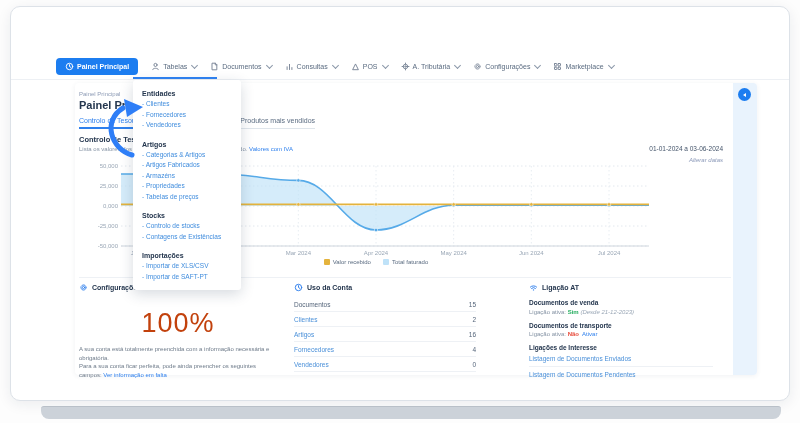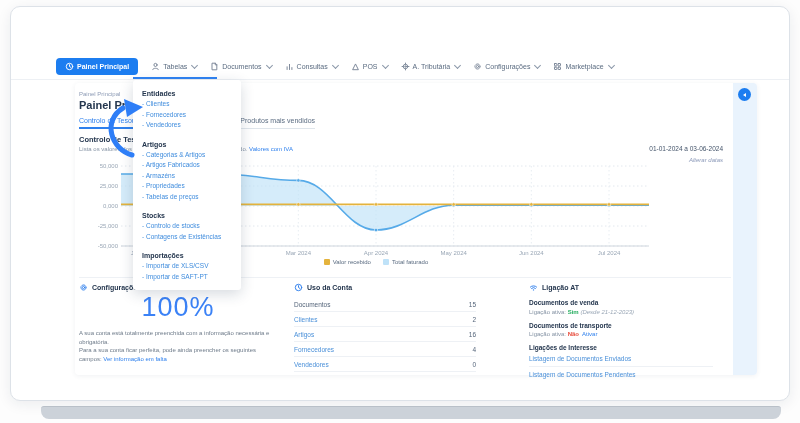--- a/index.html
+++ b/index.html
@@ -40,21 +40,21 @@
   .legend{position:absolute;left:21px;top:176px;width:560px;display:flex;justify-content:center;
           gap:12px;font-size:6px;color:#5a6b80;align-items:center;}
   .legend-item{display:flex;align-items:center;}
   .swatch{width:6px;height:6px;border-radius:1px;display:inline-block;margin-right:3px;}
   .divider{position:absolute;left:4px;top:194px;width:652px;height:1px;background:#eef1f5;}
   .col{position:absolute;top:199px;}
   .col1{left:4px;width:198px;}
   .col2{left:219px;width:182px;}
   .col3{left:454px;width:184px;}
   .col-header{display:flex;align-items:center;gap:4px;font-size:7px;font-weight:bold;color:#24364e;height:10px;}
-  .percent{font-size:27px;color:#3b82f6;text-align:center;margin-top:0;letter-spacing:1px;}
+  .percent{font-size:27px;color:#c2410c;text-align:center;margin-top:16px;letter-spacing:1px;}
   .cfg-text{font-size:6px;color:#6e7b8a;line-height:8.5px;margin-top:6px;}
   .cfg-text a{color:#2f80ed;text-decoration:none;cursor:pointer;}
   .usage-rows{margin-top:5px;}
   .usage-row{display:flex;justify-content:space-between;font-size:6.5px;color:#55657a;
              padding:3.5px 0;border-bottom:1px solid #eef1f5;}
   .u-label.link{color:#4a90d9;cursor:pointer;}
   .at-heading{font-size:6.5px;font-weight:bold;color:#24364e;margin-top:7px;}
   .at-line{font-size:6px;color:#8593a4;margin-top:2.5px;}
   .at-line .green{color:#27ae60;font-weight:bold;}
   .at-line .red{color:#e74c3c;font-weight:bold;}

